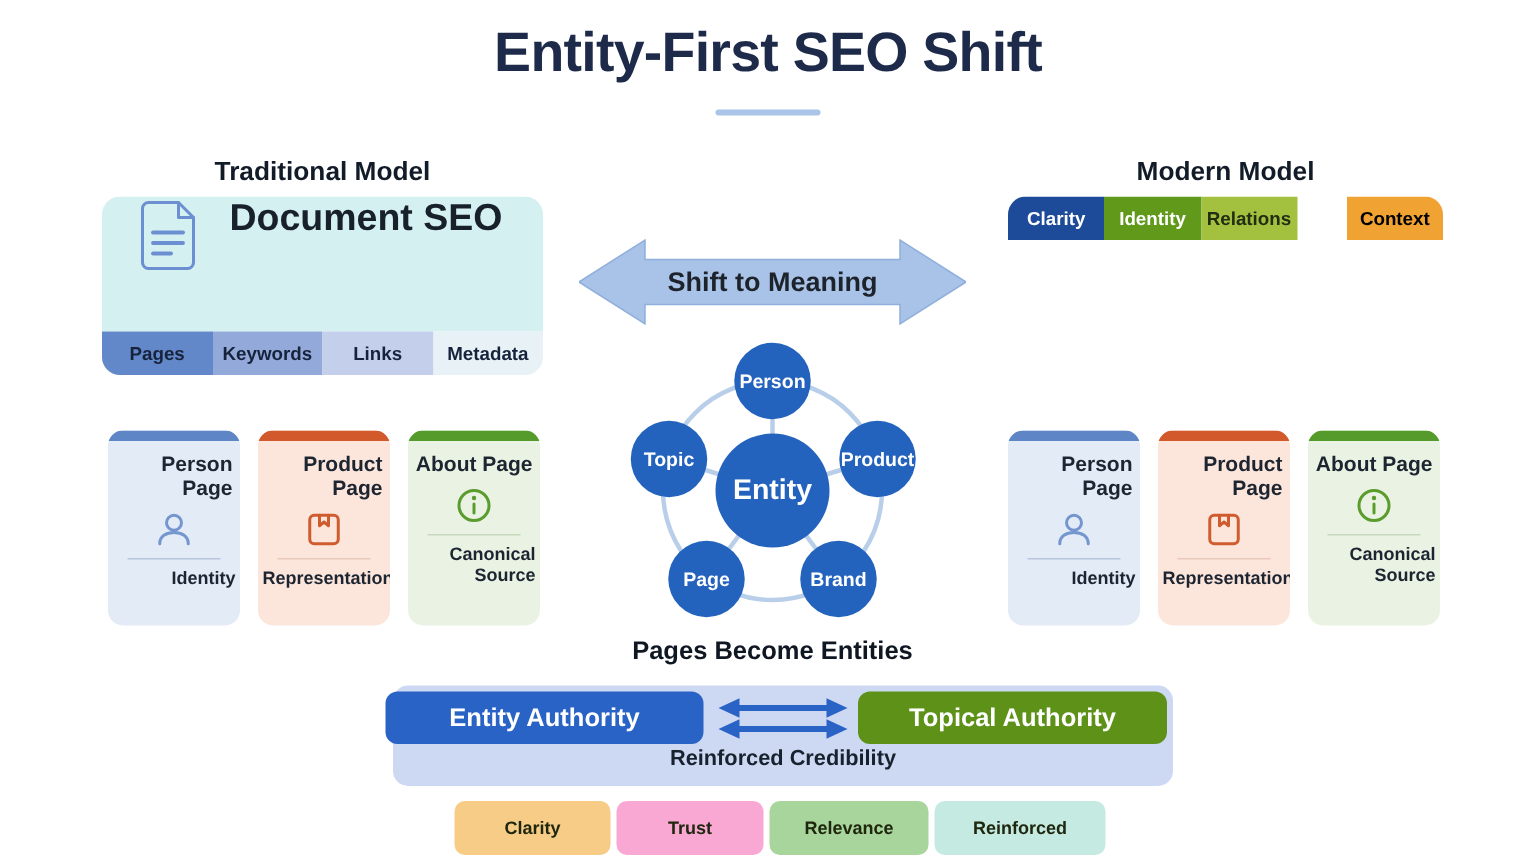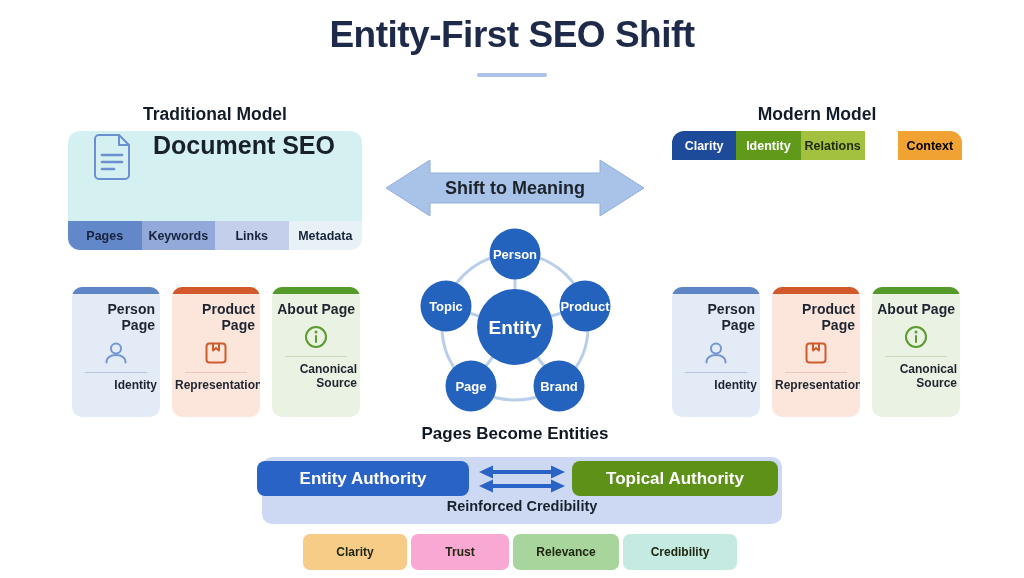--- a/index.html
+++ b/index.html
@@ -258,15 +258,15 @@
     <polygon points="87,8 73,1.5 73,14.5" fill="#2a63c6"></polygon>
     <line x1="13" y1="22" x2="75" y2="22" stroke="#2a63c6" stroke-width="4"></line>
     <polygon points="1,22 15,15.5 15,28.5" fill="#2a63c6"></polygon>
     <polygon points="87,22 73,15.5 73,28.5" fill="#2a63c6"></polygon>
   </svg>
   <div class="authority-caption">Reinforced Credibility</div>
 
   <div class="badge badge-clarity">Clarity</div>
   <div class="badge badge-trust">Trust</div>
   <div class="badge badge-relevance">Relevance</div>
-  <div class="badge badge-scalability">Credibility</div>
+  <div class="badge badge-scalability">Reinforced</div>
 
 </div>
 
 </body></html>

